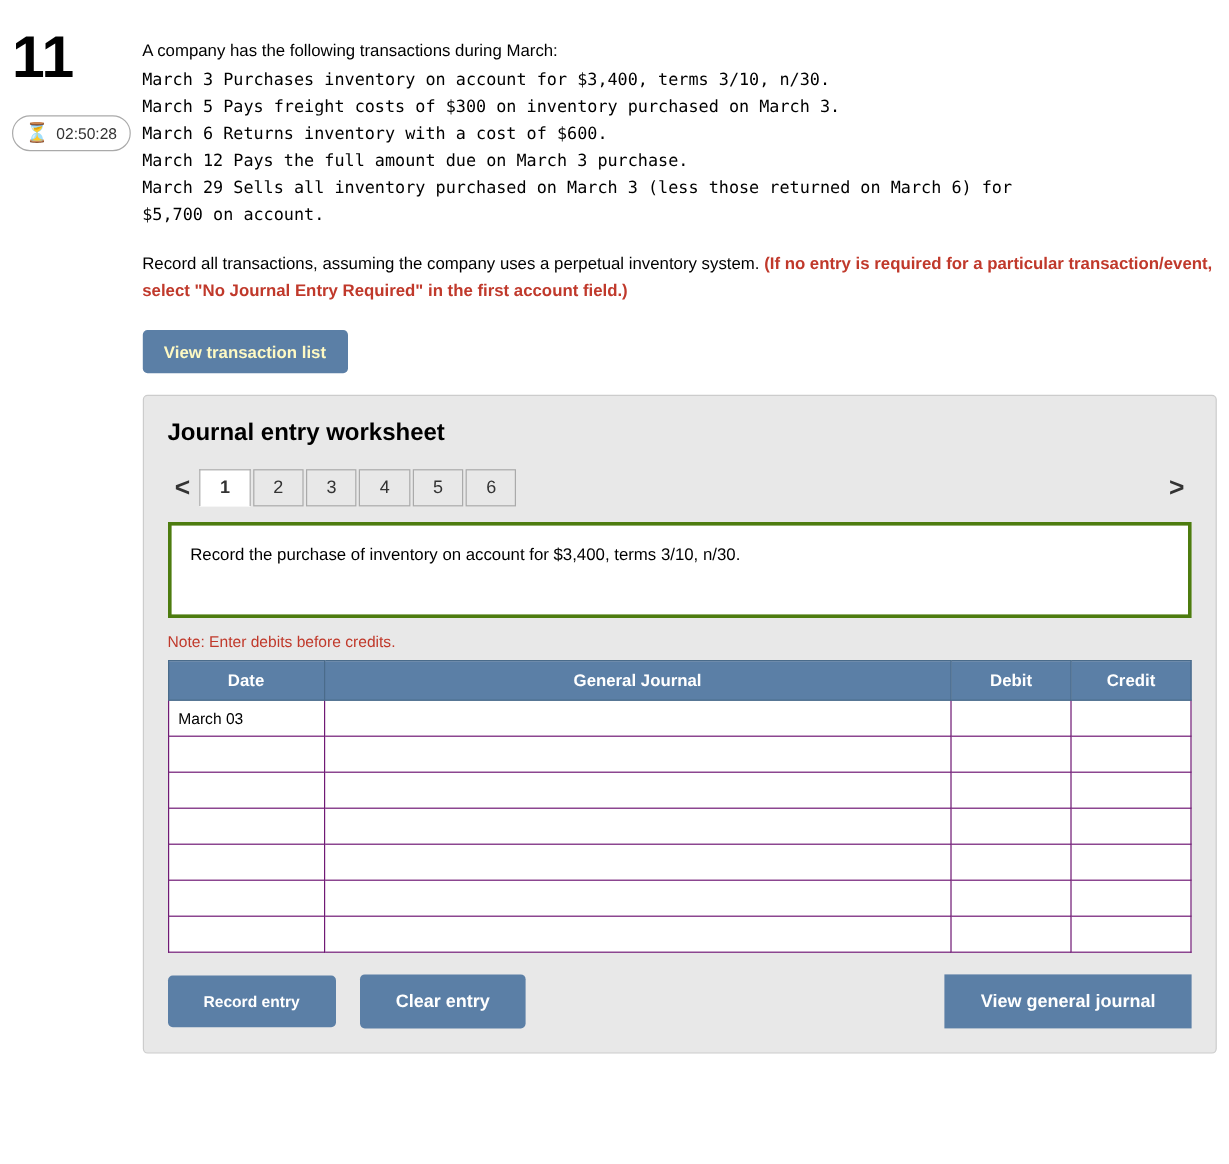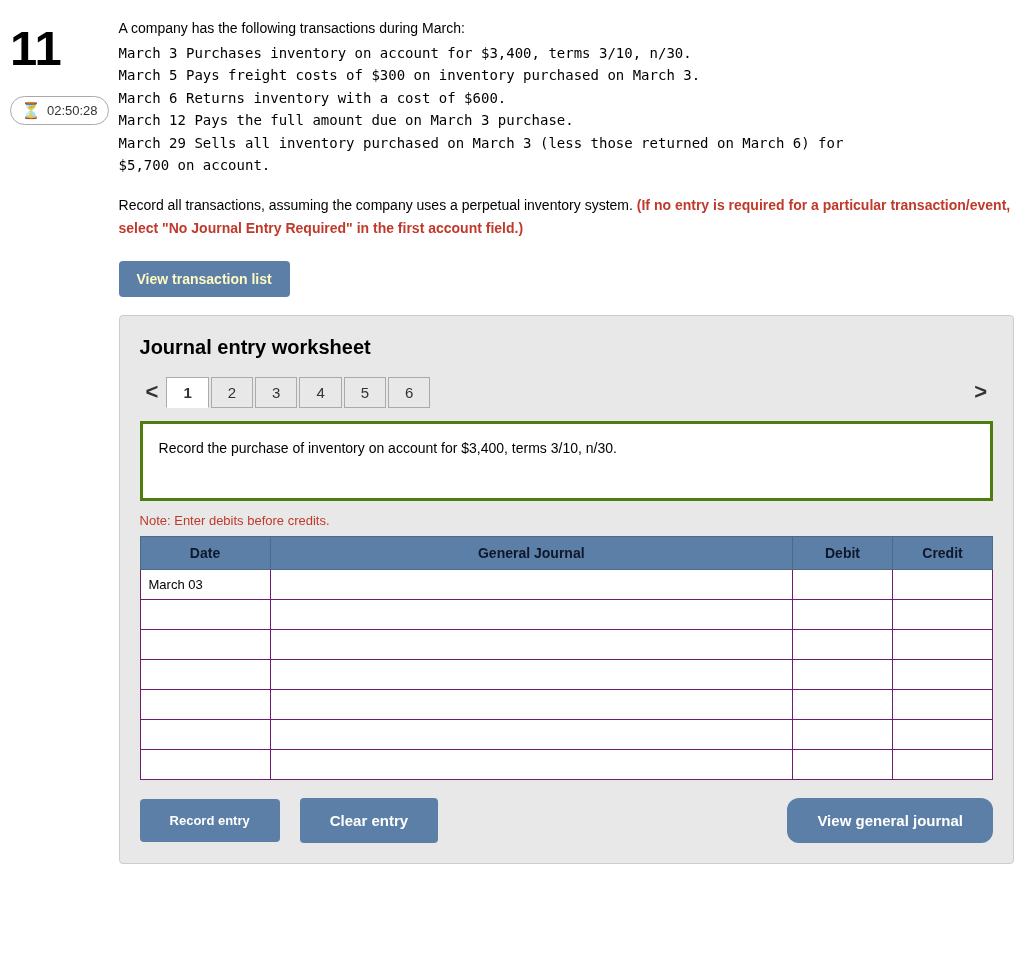--- a/index.html
+++ b/index.html
@@ -52,20 +52,21 @@
       line-height: 1.6;
       color: #000;
       font-family: monospace;
       white-space: pre-line;
     }
     .intro-title {
       font-size: 14px;
       font-family: Arial, sans-serif;
       color: #000;
       margin-bottom: 6px;
+      margin-top: 14px;
     }
     .instruction-text {
       font-size: 14px;
       color: #000;
       margin-top: 18px;
       line-height: 1.6;
     }
     .instruction-text .highlight {
       color: #c0392b;
       font-weight: bold;
@@ -135,21 +136,21 @@
       font-size: 13px;
       margin-bottom: 8px;
     }
     .journal-table {
       width: 100%;
       border-collapse: collapse;
       border: 1px solid #888;
     }
     .journal-table th {
       background-color: #5b7fa6;
-      color: #0f172a;
+      color: #ffffff;
       padding: 8px 10px;
       text-align: center;
       font-size: 14px;
       border: 1px solid #4a6b8a;
     }
     .journal-table th.date-col { width: 130px; text-align: center; }
     .journal-table th.gj-col { text-align: center; }
     .journal-table th.debit-col { width: 100px; text-align: center; }
     .journal-table th.credit-col { width: 100px; text-align: center; }
     .journal-table td {
@@ -200,21 +201,21 @@
       border-radius: 4px;
       cursor: pointer;
     }
     .btn-view-journal {
       background-color: #5b7fa6;
       color: #fff;
       border: none;
       padding: 14px 30px;
       font-size: 15px;
       font-weight: bold;
-      border-radius: 12px;
+      border-radius: 0;
       cursor: pointer;
       margin-left: auto;
     }
     .tab-arrow-btn {
       background: none;
       border: none;
       font-size: 22px;
       font-weight: bold;
       cursor: pointer;
       color: #333;

